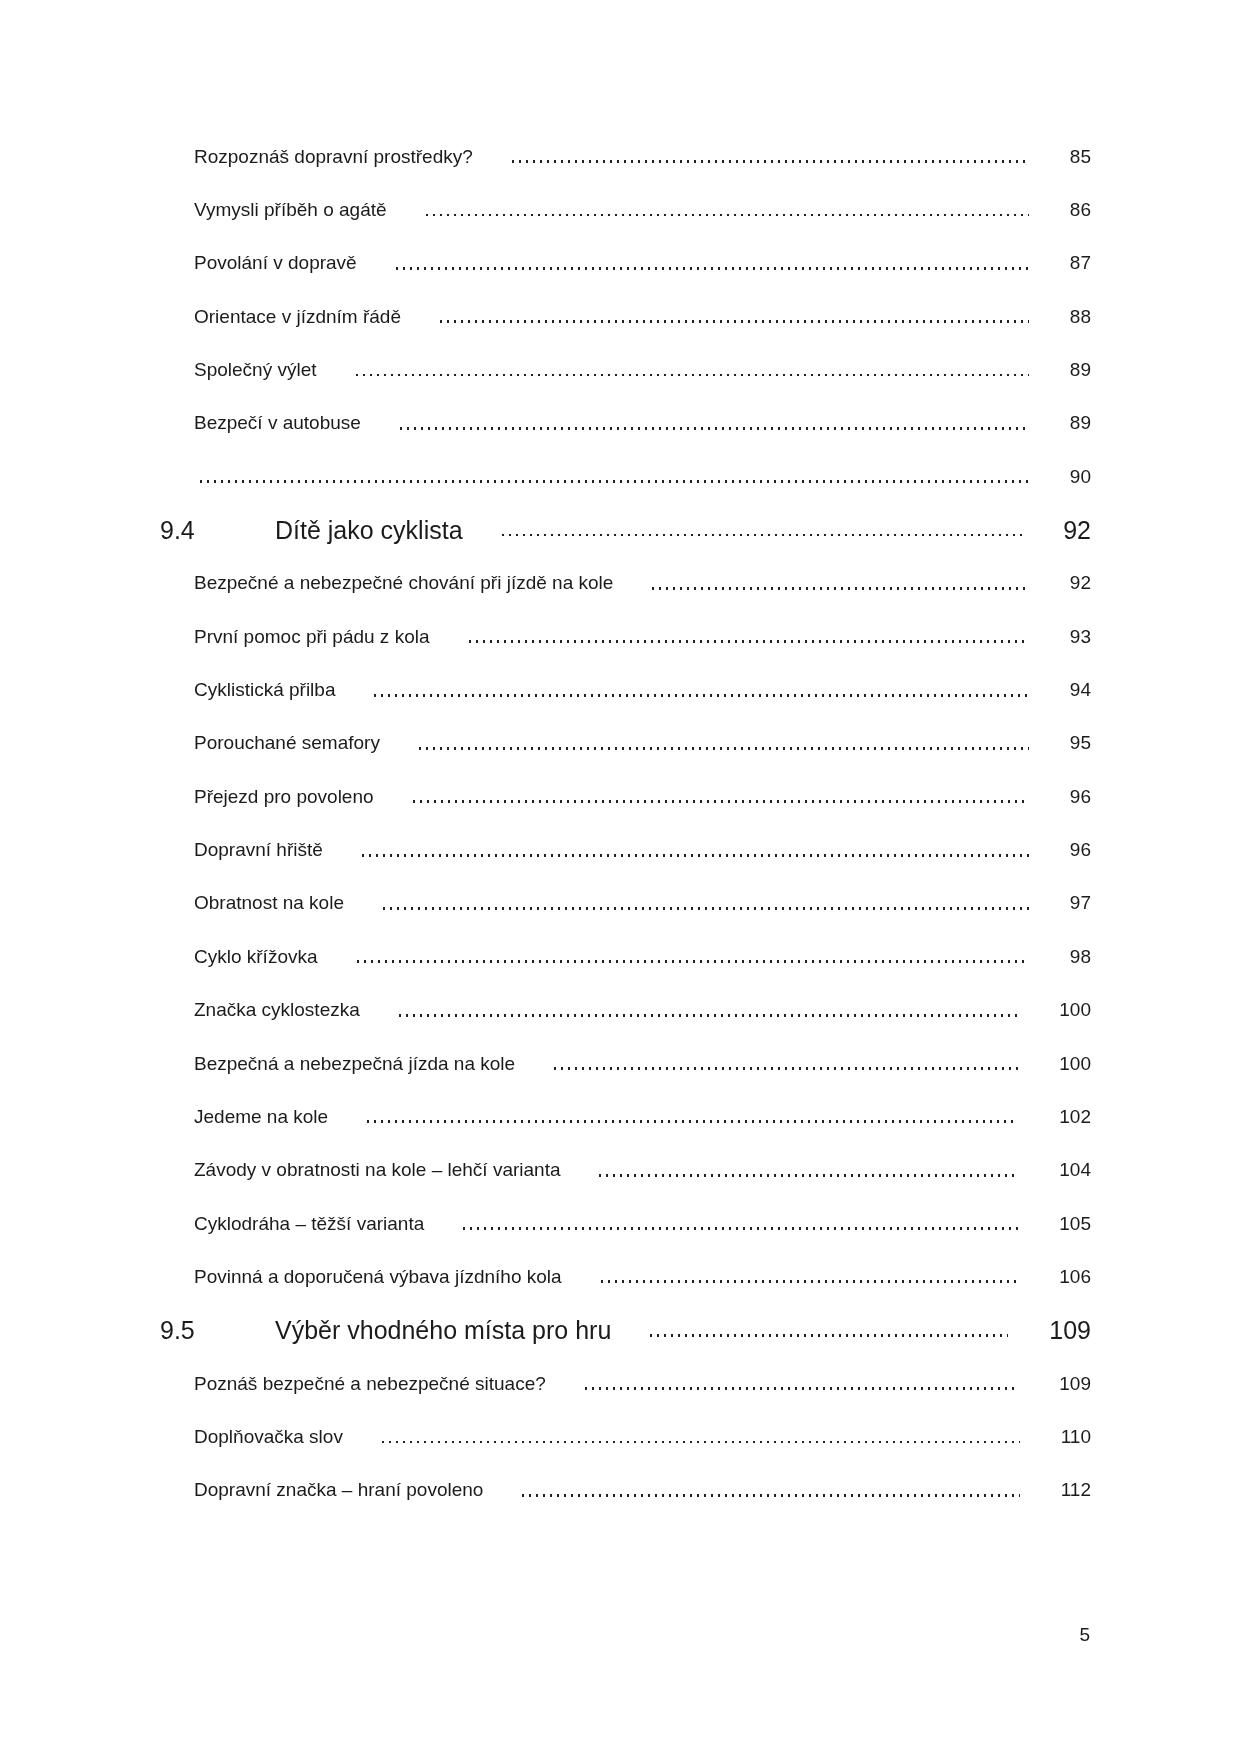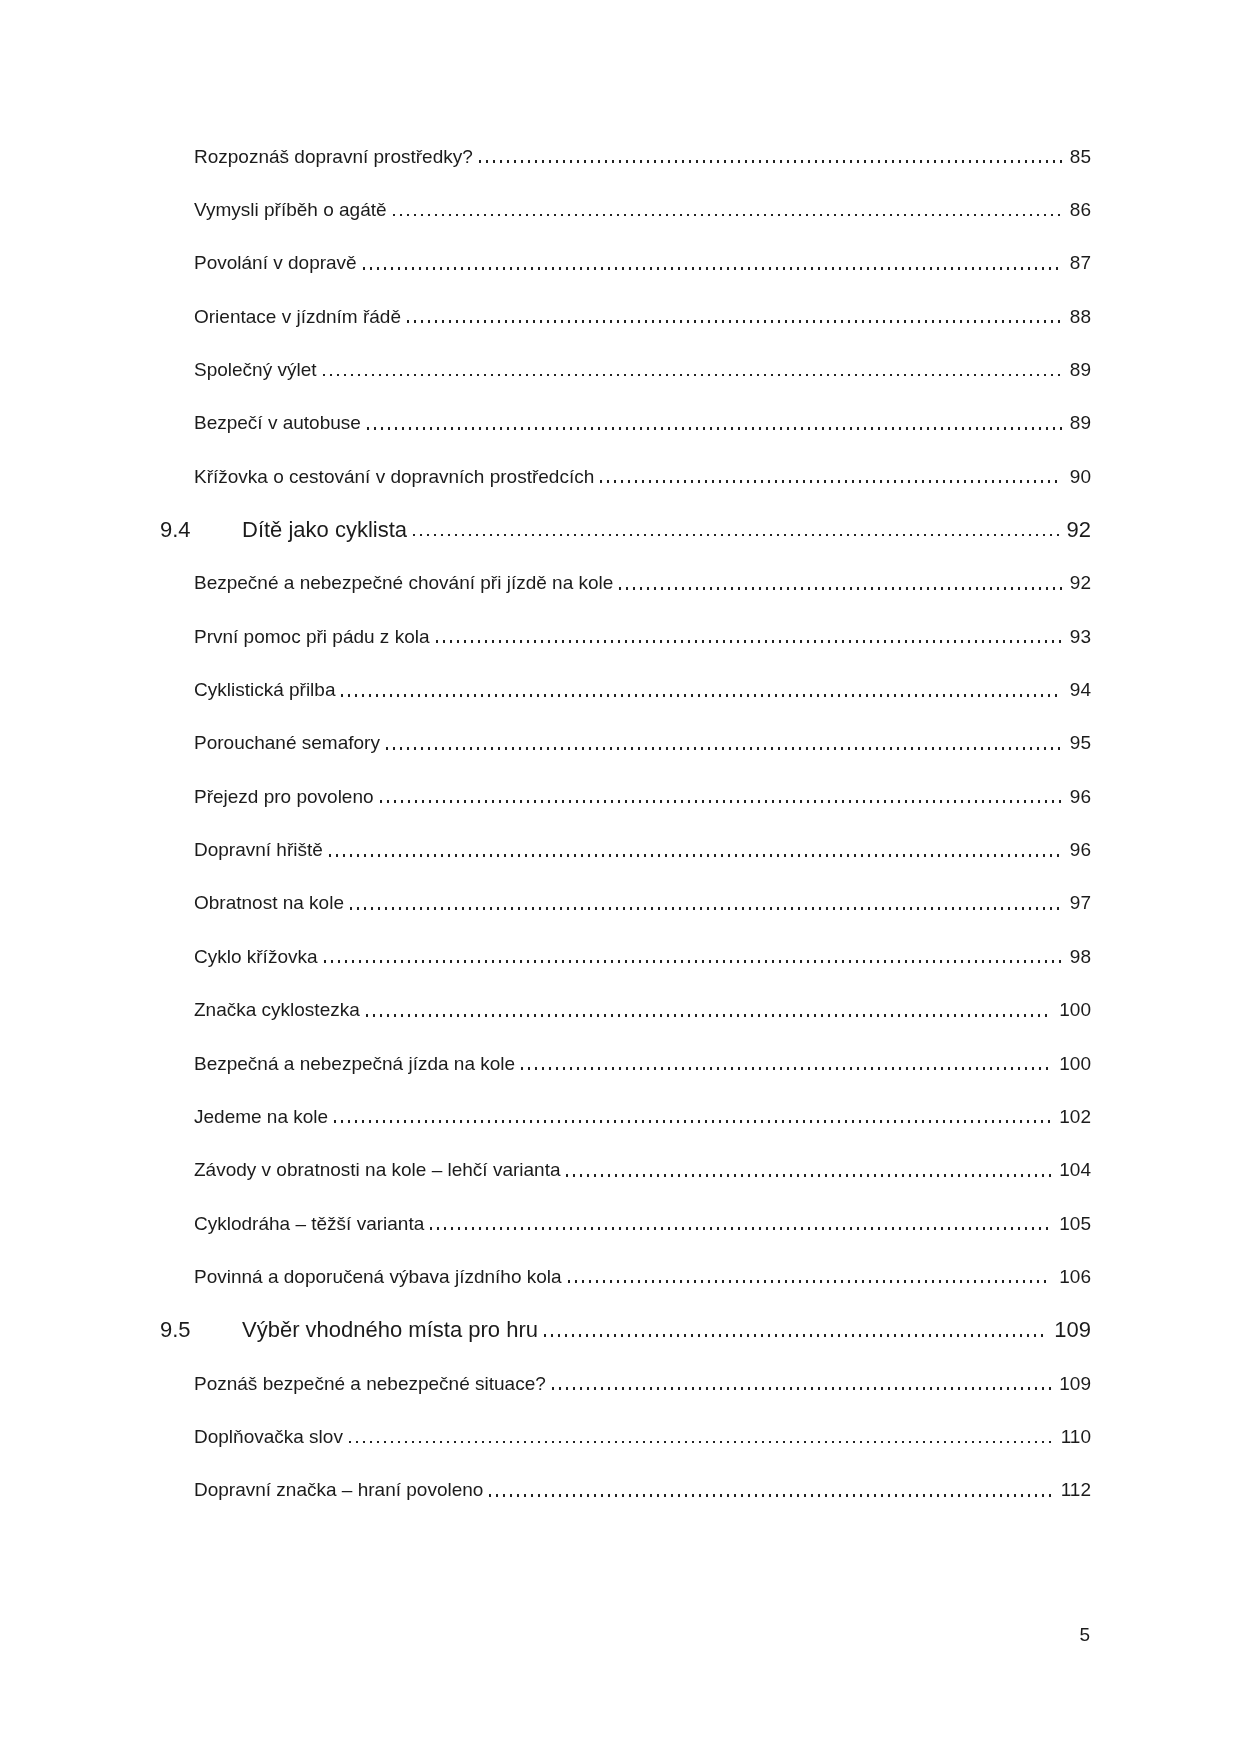--- a/index.html
+++ b/index.html
@@ -24,27 +24,28 @@
     position: absolute;
     left: 160px;
     top: 130px;
     width: 931px;
   }
   .toc-row {
     display: flex;
     align-items: center;
     height: 53.35px;
     cursor: pointer;
+    gap: 33px;
   }
   .toc-row.sub {
     padding-left: 34px;
     font-size: 19px;
   }
   .toc-row.section {
-    font-size: 22px;
+    font-size: 25px;
     justify-content: space-between;
   }
   .num {
     flex: none;
     width: 82px;
   }
   .label {
     flex: none;
     white-space: pre;
   }
@@ -97,21 +98,20 @@
         <span class="label">Společný výlet</span>
         <span class="leader"></span>
         <span class="pageno">89</span>
       </div>
       <div class="toc-row sub">
         <span class="label">Bezpečí v autobuse</span>
         <span class="leader"></span>
         <span class="pageno">89</span>
       </div>
       <div class="toc-row sub">
-        <span class="label">Křížovka o cestování v dopravních prostředcích</span>
         <span class="leader"></span>
         <span class="pageno">90</span>
       </div>
       <div class="toc-row section">
         <span class="num">9.4</span>
         <span class="label">Dítě jako cyklista</span>
         <span class="leader"></span>
         <span class="pageno">92</span>
       </div>
       <div class="toc-row sub">

